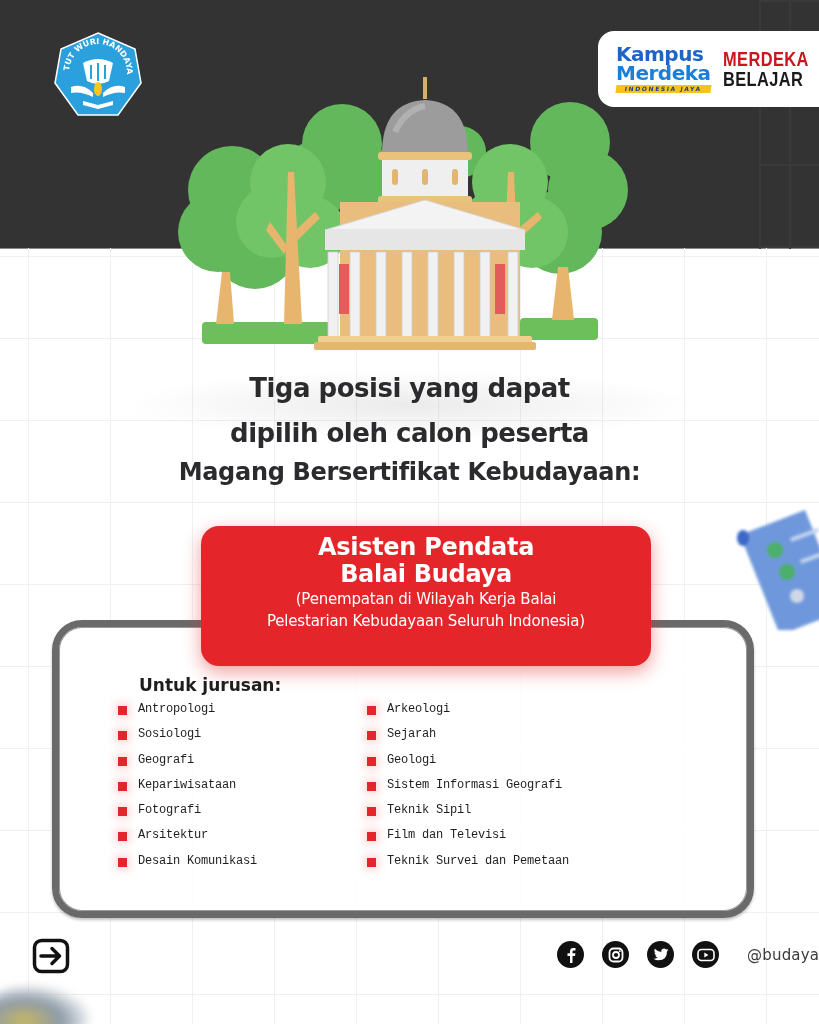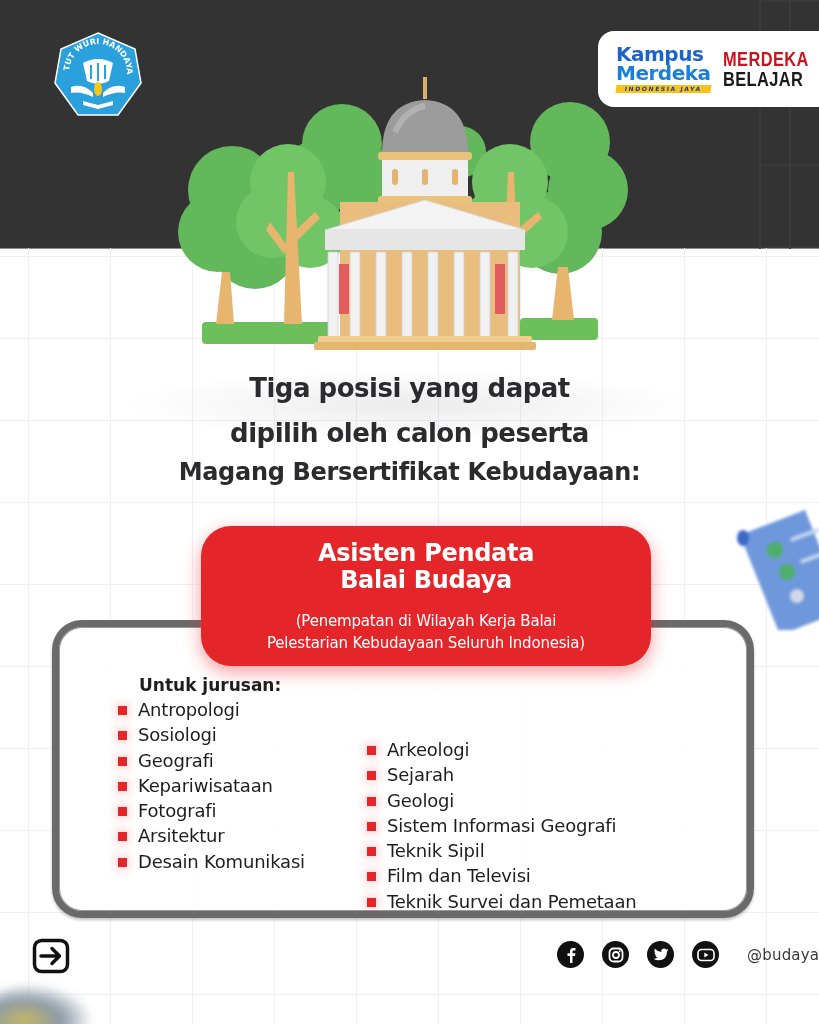--- a/index.html
+++ b/index.html
@@ -91,48 +91,49 @@
   .card {
     position: absolute; left: 52px; top: 620px; width: 702px; height: 298px;
     border: 7px solid #6a6a6a;
     border-radius: 30px;
     background: rgba(255,255,255,0.85);
     box-shadow: inset 0 0 0 1px #9a9a9a, 0 2px 3px rgba(0,0,0,0.25);
   }
   .position-pill {
     position: absolute; left: 201px; top: 526px; width: 450px; height: 140px;
     background: #e4262a;
-    border-radius: 30px;
+    border-radius: 18px;
     box-shadow: 0 6px 18px rgba(228,38,42,0.45);
     color: #ffffff; text-align: center;
-    padding-top: 14px;
+    padding-top: 8px;
   }
   .pill-title {
     font-family: "DejaVu Sans", sans-serif; font-weight: bold;
     font-size: 24px; line-height: 27px; letter-spacing: -0.3px;
   }
   .pill-sub {
-    margin-top: 16px;
+    margin-top: 0;
     font-family: "DejaVu Sans", sans-serif; font-size: 15px; line-height: 22px;
     letter-spacing: -0.2px;
   }
 
   .list-label {
     position: absolute; left: 139px; top: 675px;
     font-family: "DejaVu Sans", sans-serif; font-weight: bold; font-size: 17px; color: #1e1e1e;
   }
   .col {
     position: absolute; top: 697px; list-style: none;
   }
   .col.left { left: 118px; }
-  .col.right { left: 367px; margin-top: 40px; }
+  .col.right { left: 367px; }
   .col li {
     position: relative; height: 25.3px; line-height: 25px;
-    padding-left: 20px; font-size: 18px; color: #1e1e1e; letter-spacing: -0.2px;
+    padding-left: 20px; font-size: 12px; color: #1e1e1e; letter-spacing: -0.2px;
     white-space: nowrap;
+    font-family: Liberation Mono, monospace;
   }
   .bullet {
     position: absolute; left: 0; top: 9px; width: 9px; height: 9px;
     background: #e4262a;
     box-shadow: 0 0 8px 3px rgba(228,38,42,0.18);
   }
 
   
   .deco-doc {
     position: absolute; left: 735px; top: 500px; width: 100px; height: 130px;

